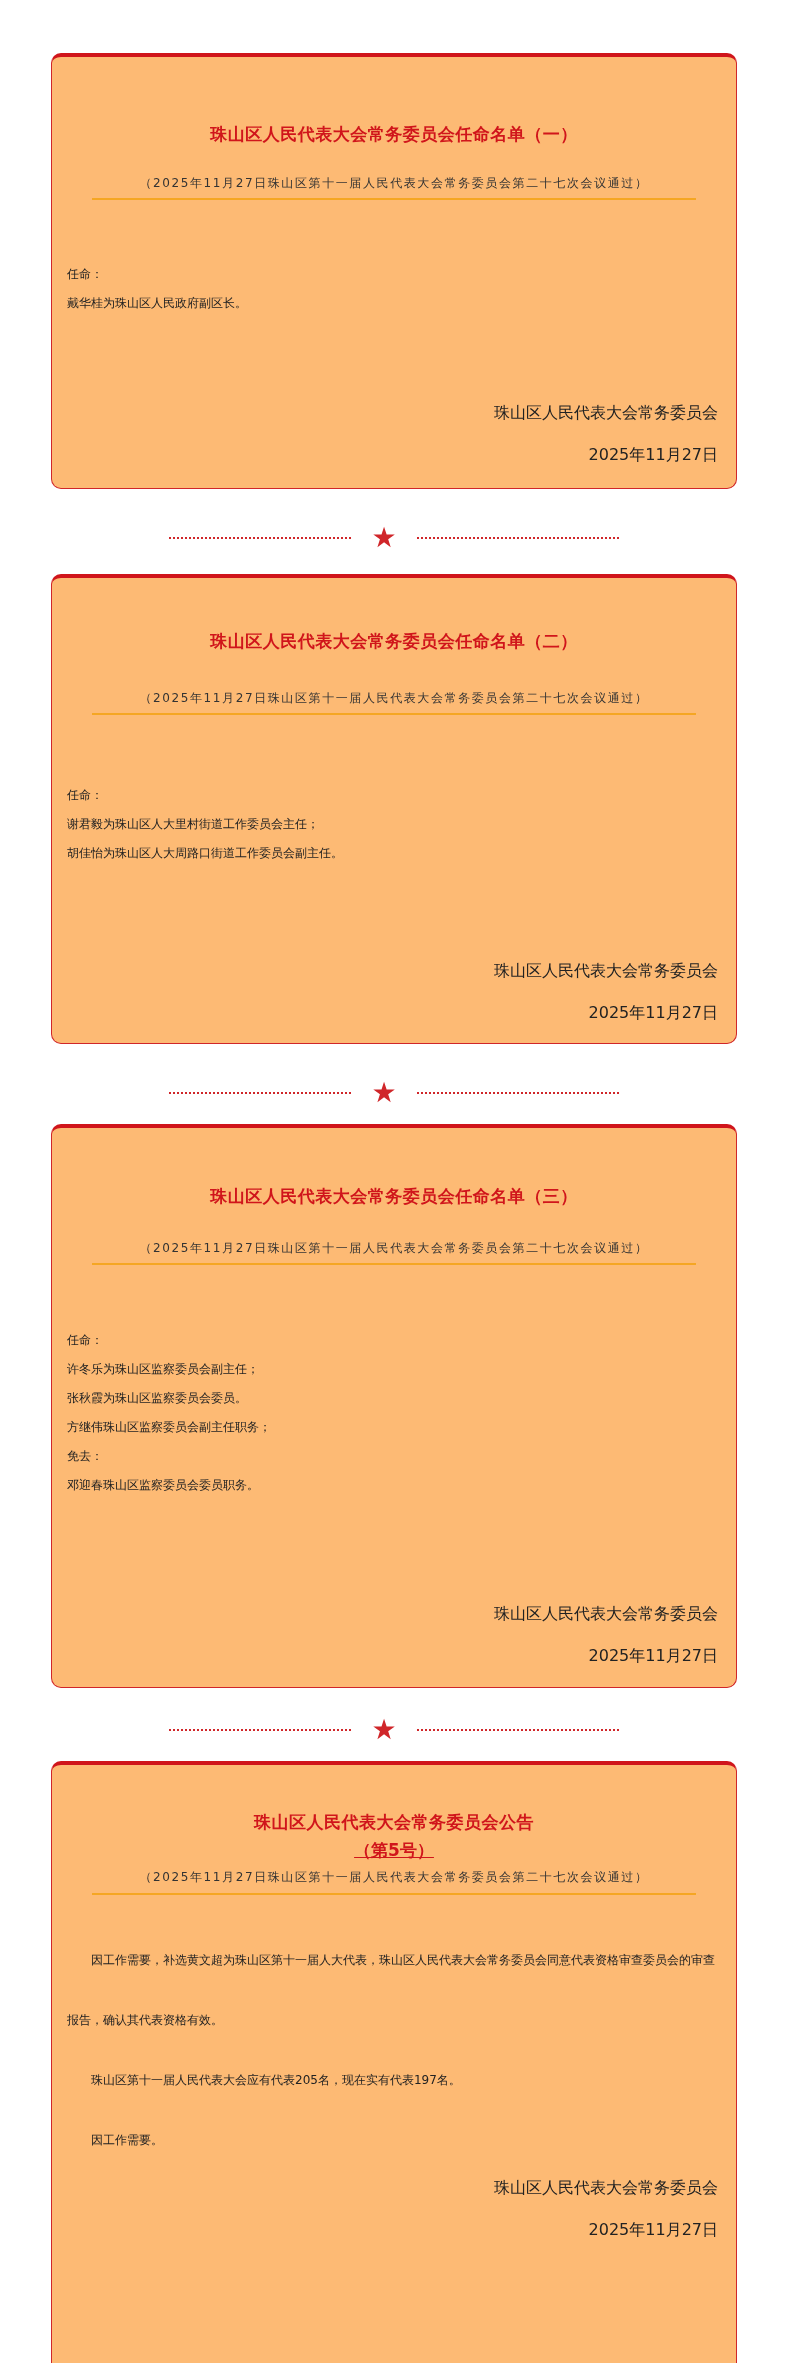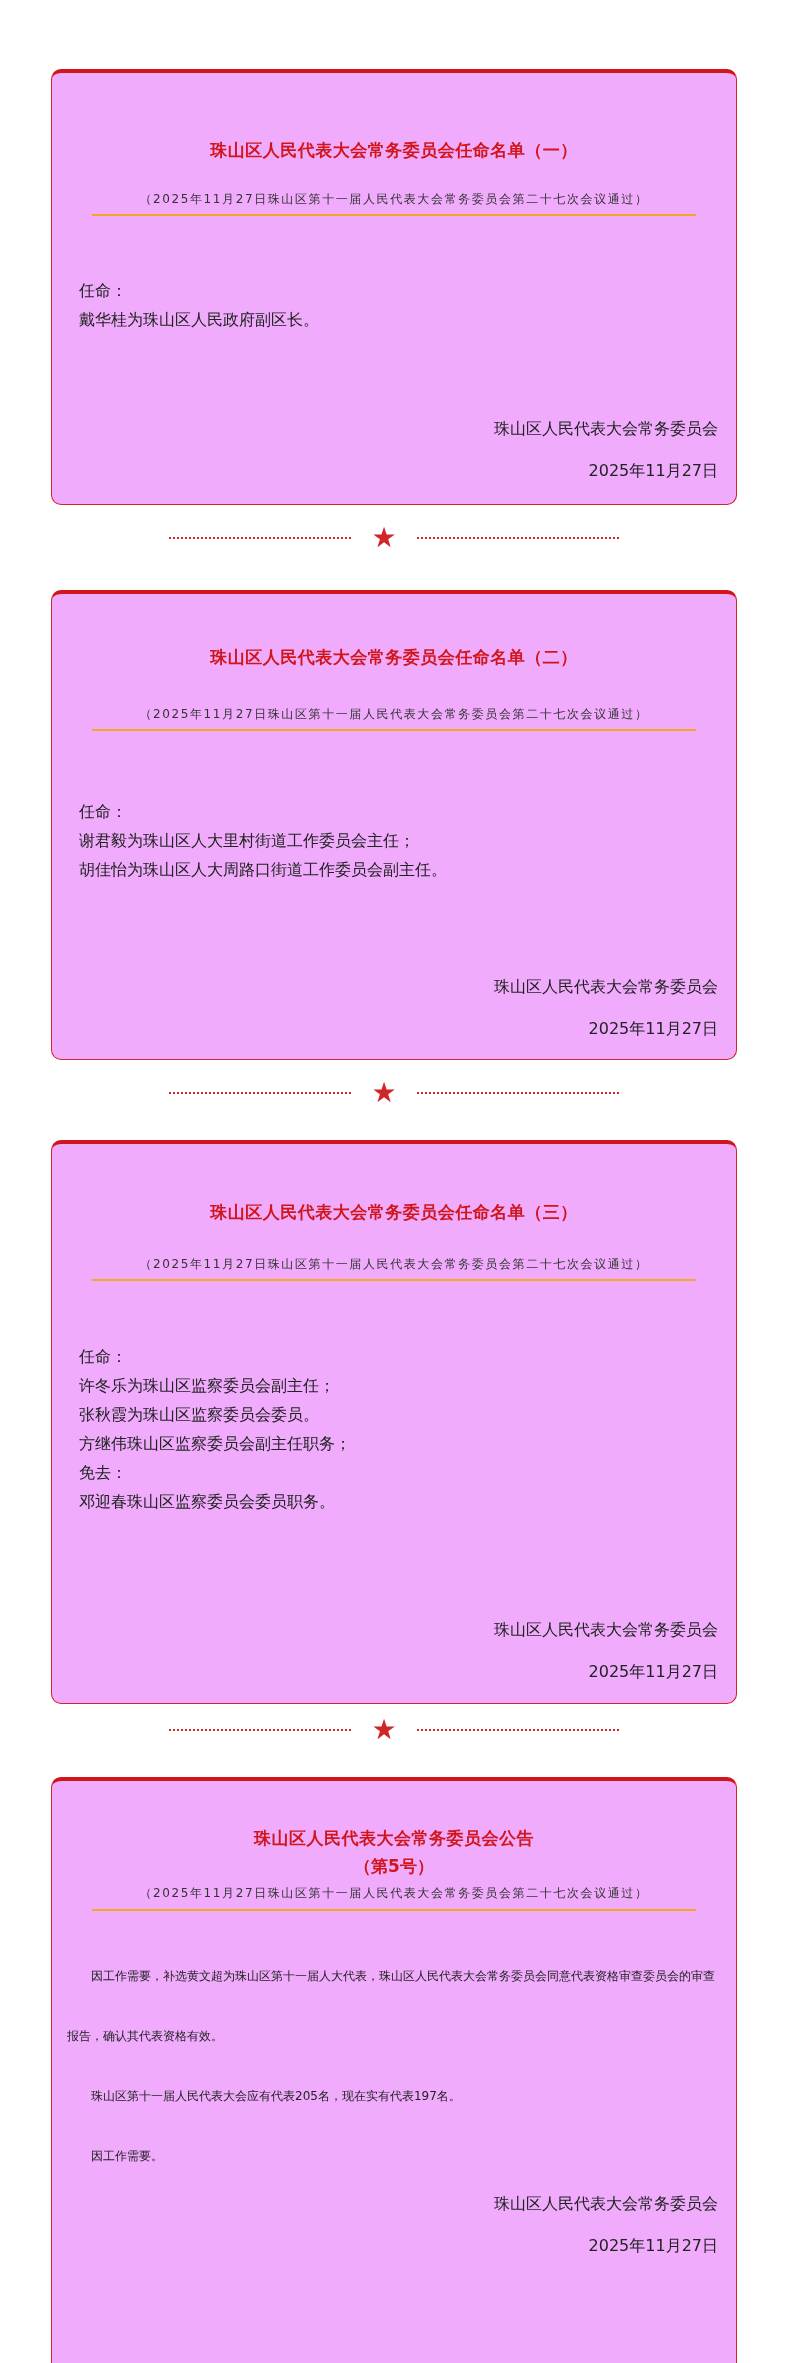--- a/index.html
+++ b/index.html
@@ -2,38 +2,38 @@
 <html><head>
 <meta charset="utf-8">
 <style>
   * { box-sizing: border-box; margin: 0; padding: 0; }
   html, body { width: 788px; background: #ffffff; }
   body { font-family: "DejaVu Sans", "Liberation Sans", sans-serif; color: #222222; }
   .page { width: 788px; height: 2363px; position: relative; }
   .card {
     position: absolute; left: 51px; width: 686px;
     border: 1.5px solid #d0262a; border-top: 4px solid #d0151b;
-    border-radius: 10px; background: #f0abfc; margin-top: 16px;
+    border-radius: 10px; background: #fdba74;
   }
   .card-title {
     position: absolute; left: 0; right: 0; text-align: center;
     color: #d0151b; font-weight: bold; font-size: 17px; letter-spacing: 0.5px;
   }
   .card-subtitle {
     position: absolute; left: 0; right: 0; text-align: center;
     color: #d0151b; font-weight: bold; font-size: 17px;
   }
   .card-meeting {
     position: absolute; left: 0; right: 0; text-align: center;
     font-size: 12px; color: #333; letter-spacing: 1.6px;
   }
   .card-rule {
     position: absolute; left: 40px; right: 40px; height: 2px; background: #f5a623;
   }
-  .card-body { position: absolute; left: 27px; right: 20px; font-size: 16px; line-height: 29px; color: #222; }
+  .card-body { position: absolute; left: 15px; right: 20px; font-size: 12px; line-height: 29px; color: #222; }
   .card-body p { margin: 0; }
   .notice-body { position: absolute; left: 15px; right: 19px; font-size: 12px; line-height: 60px; color: #222; }
   .notice-body p { text-indent: 2em; }
   .sign { position: absolute; right: 18px; text-align: right; font-size: 16px; color: #222; }
   .sep {
     position: absolute; left: 0; width: 788px; height: 30px;
     display: flex; align-items: center; justify-content: center;
   }
   .sep .dots { width: 182px; border-top: 2px dotted #d0262a; height: 0; }
   .sep .dots.right { width: 202px; }
@@ -98,21 +98,21 @@
   </div>
 
   <div class="sep" style="top:1715px;">
     <span class="dots"></span>
     <span class="star">★</span>
     <span class="dots right"></span>
   </div>
 
   <div class="card" style="top:1761px;height:655px;">
     <div class="card-title" style="top:46px;">珠山区人民代表大会常务委员会公告</div>
-    <div class="card-subtitle" style="top:74px;">（第5号）</div>
+    <div class="card-subtitle" style="top:74px;text-decoration:underline;">（第5号）</div>
     <div class="card-meeting" style="top:104px;">（2025年11月27日珠山区第十一届人民代表大会常务委员会第二十七次会议通过）</div>
     <div class="card-rule" style="top:128px;"></div>
     <div class="notice-body" style="top:165px;">
       <p>因工作需要，补选黄文超为珠山区第十一届人大代表，珠山区人民代表大会常务委员会同意代表资格审查委员会的审查报告，确认其代表资格有效。</p>
       <p>珠山区第十一届人民代表大会应有代表205名，现在实有代表197名。</p>
       <p>因工作需要。</p>
     </div>
     <div class="sign" style="top:413px;">珠山区人民代表大会常务委员会</div>
     <div class="sign" style="top:455px;">2025年11月27日</div>
   </div>

